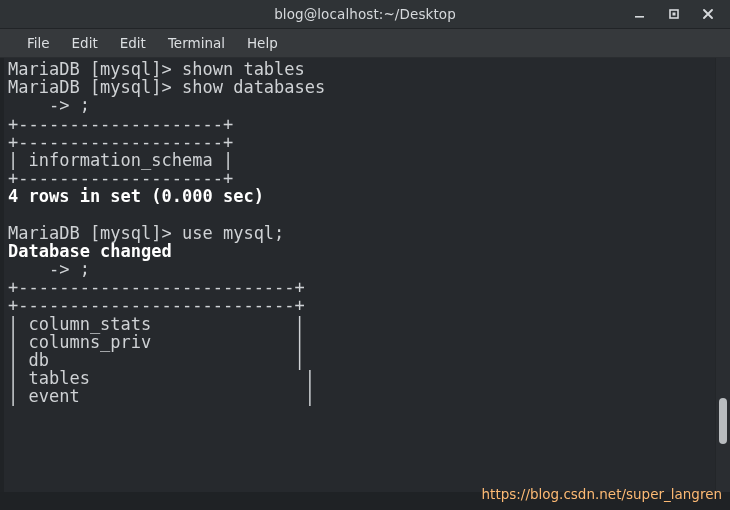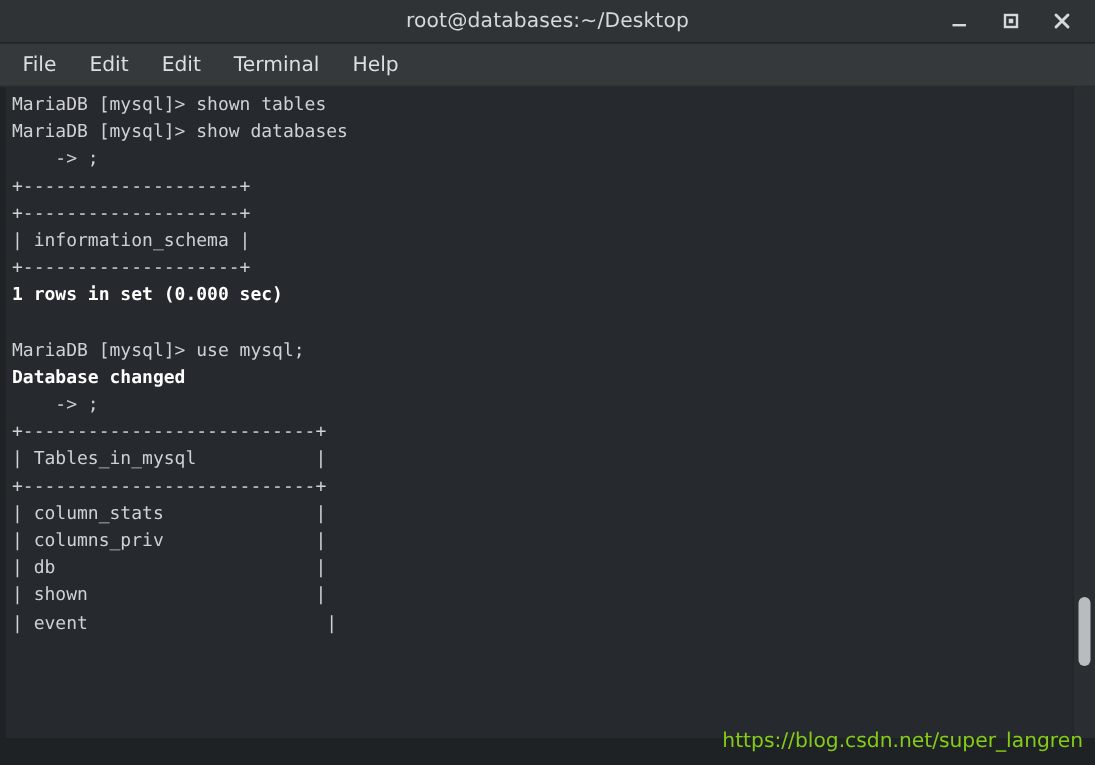--- a/index.html
+++ b/index.html
@@ -59,21 +59,21 @@
   }
   .winbtn svg { display: block; }
 
   
   #menubar {
     height: 28px;
     min-height: 28px;
     background: #36393c;
     display: flex;
     align-items: center;
-    padding-left: 4px;
+    padding-left: 16px;
     gap: 0px;
     border-bottom: 1px solid #2a2d30;
   }
   .menu-item {
     color: #dcdfe2;
     font-size: 13.5px;
     font-family: "DejaVu Sans", sans-serif;
     padding: 3px 11px;
     cursor: default;
     white-space: nowrap;
@@ -93,21 +93,21 @@
     flex: 0 0 4px;
   }
   #term {
     position: relative;
     flex: 1;
     padding: 2px 0 0 4px;
     overflow: hidden;
   }
   .line {
     font-family: "DejaVu Sans Mono", monospace;
-    font-size: 12px;
+    font-size: 17px;
     line-height: 18.2px;
     height: 18.2px;
     color: #cfd2d5;
     white-space: pre;
     letter-spacing: 0px;
   }
   .line.bold {
     color: #ffffff;
     font-weight: bold;
   }
@@ -131,42 +131,42 @@
     height: 46px;
     background: #b9bcbf;
     border-radius: 4px;
   }
 
   
   #watermark {
     position: absolute;
     right: 8px;
     bottom: 8px;
-    color: #84cc16;
+    color: #fdba74;
     font-size: 13.5px;
     font-family: "DejaVu Sans", sans-serif;
     white-space: nowrap;
     pointer-events: none;
   }
   #bottomstrip {
     position: absolute;
     left: 0;
     right: 0;
     bottom: 0;
     height: 18px;
     background: #1f2225;
   }
 </style>
 </head>
 <body>
 
 <div id="window">
 
   <div id="titlebar">
-    <span id="title-text">root@databases:~/Desktop</span>
+    <span id="title-text">blog@localhost:~/Desktop</span>
     <div id="winbuttons">
       <div class="winbtn">
         <svg width="16" height="16" viewBox="0 0 16 16" aria-hidden="true">
           <rect x="3" y="10" width="9" height="1.6" fill="#d6d9dc"></rect>
         </svg>
       </div>
       <div class="winbtn">
         <svg width="16" height="16" viewBox="0 0 16 16" aria-hidden="true">
           <rect x="4" y="4" width="8" height="8" fill="none" stroke="#d6d9dc" stroke-width="1.6"></rect>
           <rect x="6.5" y="6.5" width="3" height="3" fill="#d6d9dc"></rect>
@@ -191,32 +191,31 @@
   <div id="term-wrap">
     <div id="term-leftedge"></div>
     <div id="term">
         <div class="line">MariaDB [mysql]&gt; shown tables</div>
         <div class="line">MariaDB [mysql]&gt; show databases</div>
         <div class="line">    -&gt; ;</div>
         <div class="line">+--------------------+</div>
         <div class="line">+--------------------+</div>
         <div class="line">| information_schema |</div>
         <div class="line">+--------------------+</div>
-        <div class="line bold">1 rows in set (0.000 sec)</div>
+        <div class="line bold">4 rows in set (0.000 sec)</div>
         <div class="line blank"></div>
         <div class="line">MariaDB [mysql]&gt; use mysql;</div>
         <div class="line bold">Database changed</div>
         <div class="line">    -&gt; ;</div>
         <div class="line">+---------------------------+</div>
-        <div class="line">| Tables_in_mysql           |</div>
         <div class="line">+---------------------------+</div>
         <div class="line">| column_stats              |</div>
         <div class="line">| columns_priv              |</div>
         <div class="line">| db                        |</div>
-        <div class="line">| shown                     |</div>
+        <div class="line">| tables                     |</div>
         <div class="line">| event                      |</div>
       </div>
 
     <div id="scrollbar">
       <div id="scroll-thumb" style="top: 340px; height: 46px;"></div>
     </div>
 
     <div id="bottomstrip"></div>
     <div id="watermark">https://blog.csdn.net/super_langren</div>
   </div>

